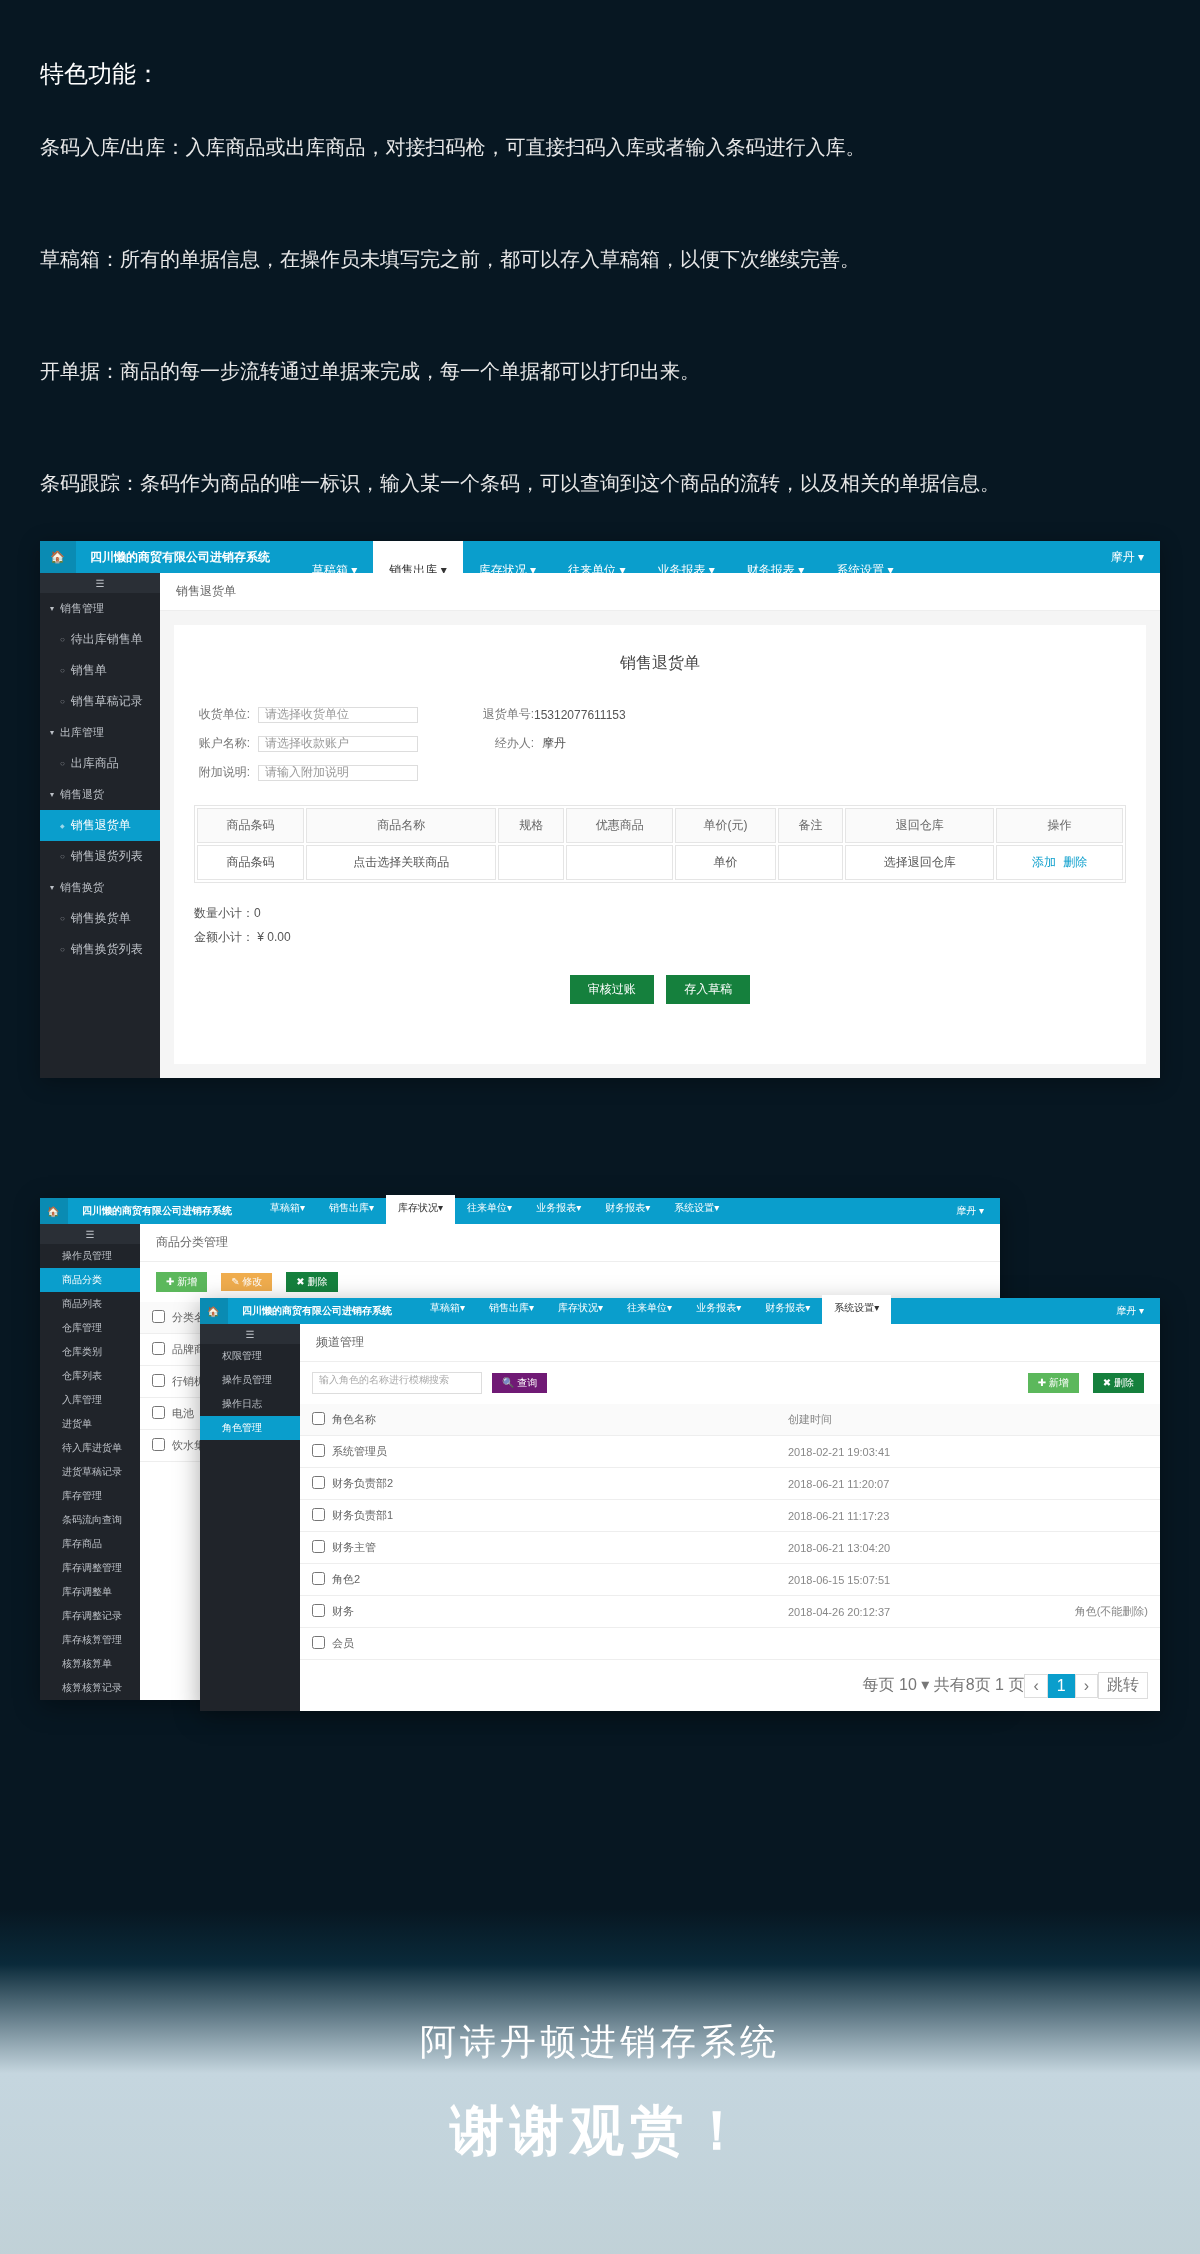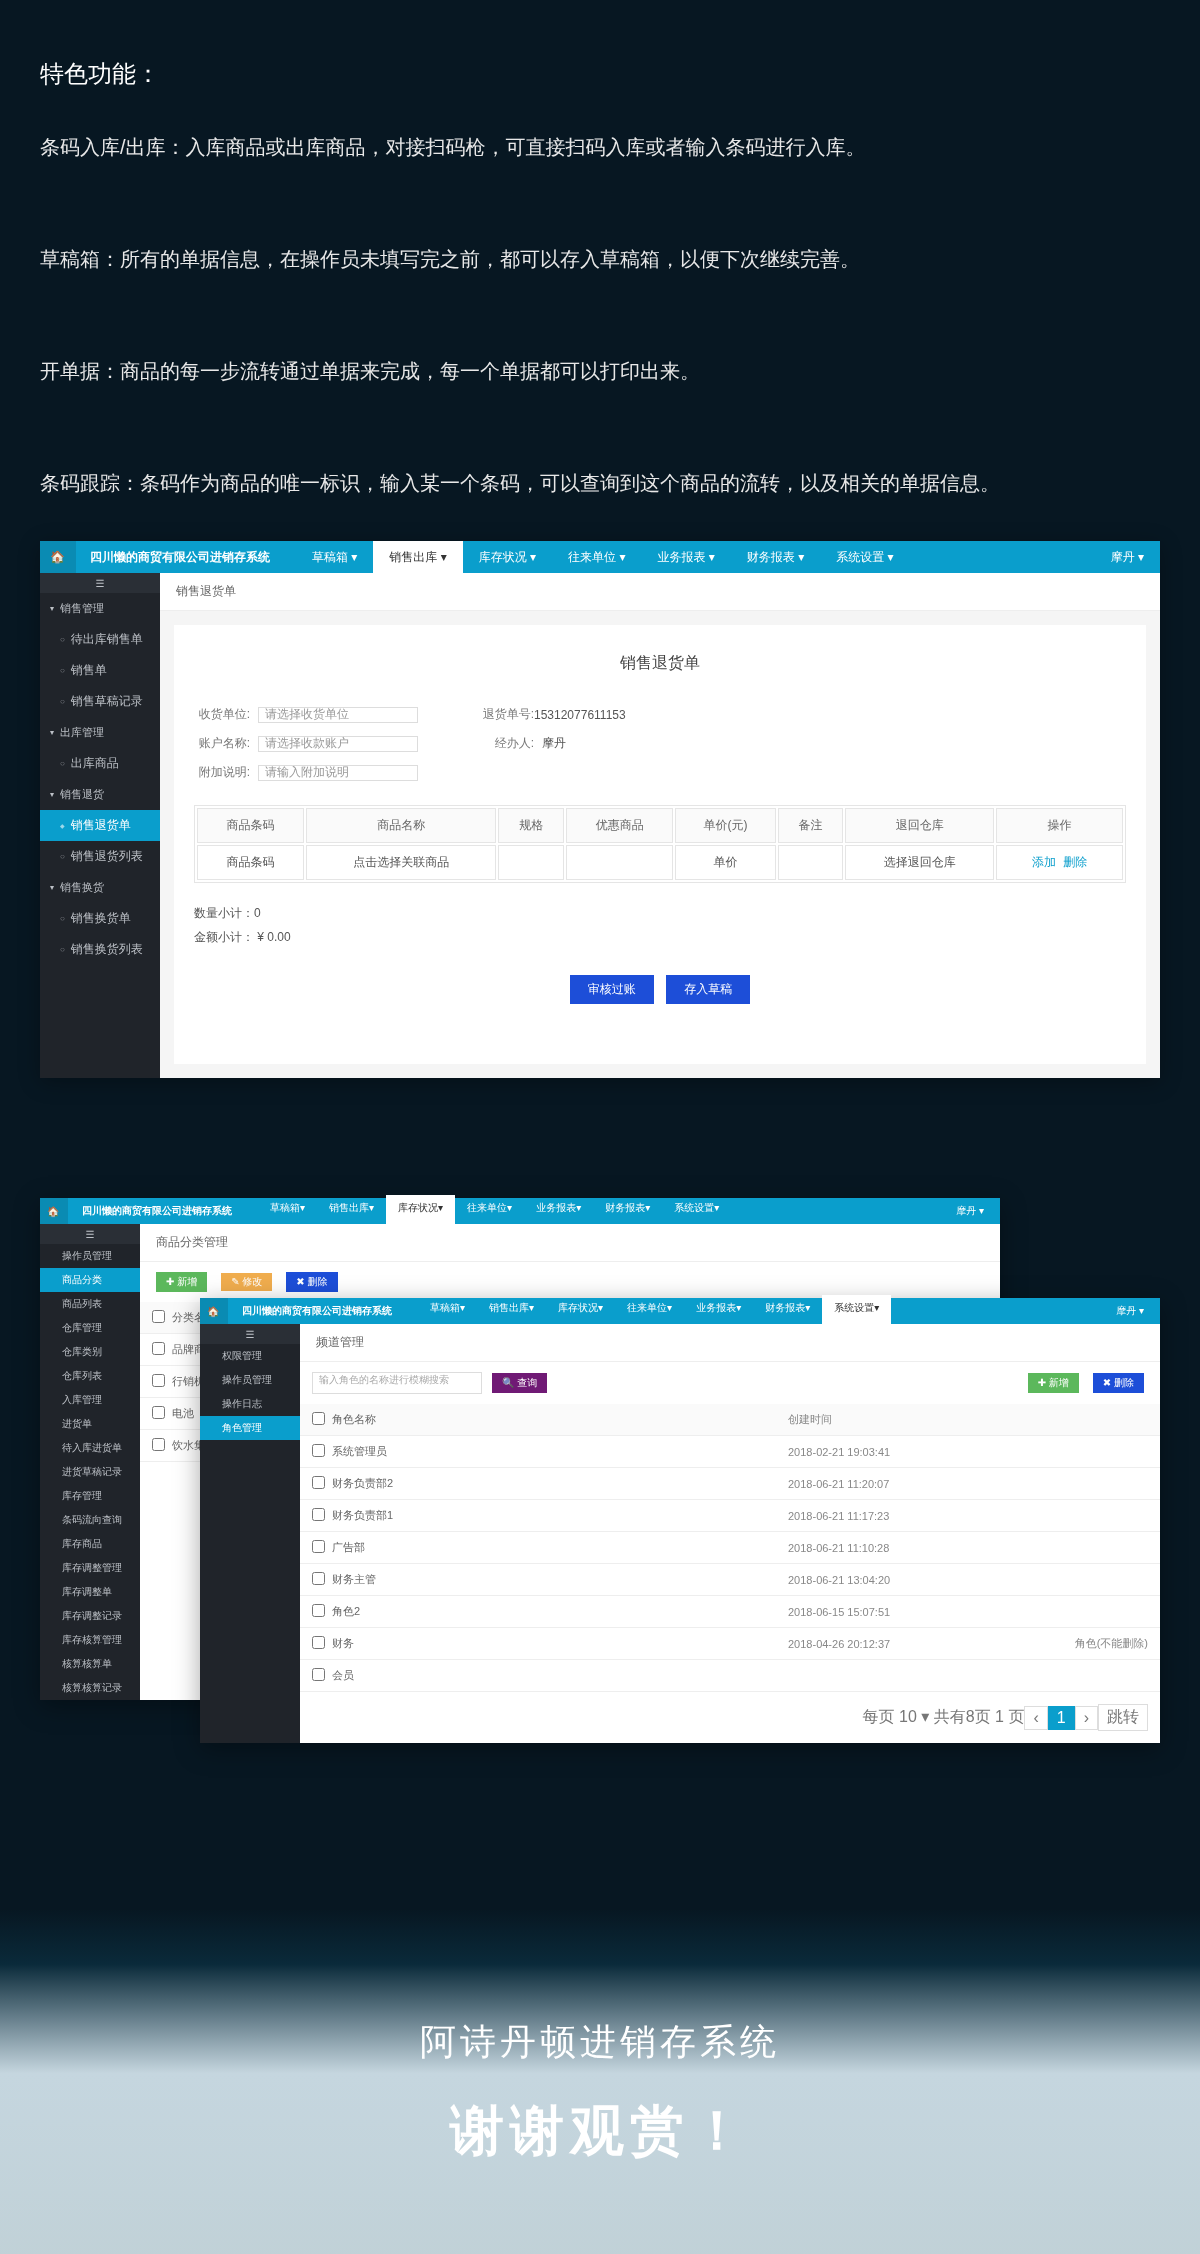--- a/index.html
+++ b/index.html
@@ -5,21 +5,21 @@
 *{margin:0;padding:0;box-sizing:border-box;font-family:"Microsoft YaHei",sans-serif}
 body{background:#fff}
 .page{width:1200px;margin:0 auto;background:linear-gradient(to bottom,#071722 0%,#071722 70%,#0a2a3a 72%,#c5d6df 76%,#bccccf 90%,#c5d6df 100%);padding:40px 40px 0}
 .intro{color:#e8e8e8;font-size:20px;line-height:2.8;padding-bottom:30px}
 .intro h3{font-size:24px;font-weight:400;margin-bottom:12px;color:#fff}
 .shot{background:#fff;margin:0 auto 120px;width:1120px;position:relative;box-shadow:0 4px 20px rgba(0,0,0,.3)}
 .topbar{background:#0a9ecc;height:32px;display:flex;align-items:center;color:#fff;font-size:12px}
 .topbar .home{background:#0a8bb3;width:36px;height:32px;display:flex;align-items:center;justify-content:center}
 .topbar .title{padding:0 14px;font-weight:bold}
 .topbar .navtabs{display:flex;height:32px;margin-left:12px}
-.topbar .navtabs span{padding:0 16px;line-height:32px;cursor:pointer}
+.topbar .navtabs span{padding:13px 16px;line-height:32px;cursor:pointer}
 .topbar .navtabs span.active{background:#fff;color:#333}
 .topbar .user{margin-left:auto;padding:0 16px}
 .app{display:flex;min-height:480px}
 .sidebar{width:120px;background:#20242a;color:#bcc0c6;font-size:12px}
 .sidebar .collapse{height:20px;background:#2a2f36;display:flex;align-items:center;justify-content:center;font-size:10px}
 .sidebar .grp-h{padding:8px 10px;font-size:11px;display:flex;align-items:center;gap:6px}
 .sidebar .grp-h.dot::before{content:"▾";font-size:8px}
 .sidebar .item{padding:7px 10px 7px 20px;display:flex;align-items:center;gap:6px;cursor:pointer}
 .sidebar .item::before{content:"○";font-size:8px;opacity:.6}
 .sidebar .item.arrow::before{content:"◆";font-size:6px}
@@ -33,21 +33,21 @@
 .formrow label{width:56px;text-align:right;color:#777}
 .formrow .inp{border:1px solid #ddd;height:16px;width:160px;padding:0 6px;color:#999;display:flex;align-items:center}
 .formrow .static{color:#555}
 .tbl{width:100%;border:1px solid #e5e5e5;margin-top:18px;font-size:12px;color:#555}
 .tbl th,.tbl td{border:1px solid #e5e5e5;padding:8px 6px;text-align:center}
 .tbl th{background:#fafafa;font-weight:400;color:#666}
 .tbl a{color:#0a9ecc;text-decoration:none;margin:0 2px}
 .totals{font-size:12px;color:#555;padding:18px 0 8px;line-height:2}
 .btns{text-align:center;padding-top:18px}
 .btn{display:inline-block;padding:6px 18px;font-size:12px;color:#fff;border:none;cursor:pointer;margin:0 4px}
-.btn.red{background:#1d4ed8}
+.btn.red{background:#15803d}
 .btn.green{background:#5cb85c}
 .btn.orange{background:#f0ad4e}
 .btn.blue{background:#701a75}
 
 .multi{position:relative;height:620px;margin-top:120px}
 .shot2{position:absolute;background:#fff;box-shadow:0 6px 24px rgba(0,0,0,.35)}
 .shot2.a{left:0;top:0;width:960px}
 .shot2.b{left:160px;top:100px;width:960px}
 .shot2 .topbar{height:26px;font-size:10px}
 .shot2 .topbar .home{width:28px;height:26px}
@@ -309,26 +309,20 @@
                 <span style="width:220px"></span>
               </div>
               <div class="tblrow">
                 <span class="cb"><input type="checkbox" style=""></span>
                 <span class="nm">财务负责部1</span>
                 <span class="dt">2018-06-21 11:17:23</span>
                 <span style="width:220px"></span>
               </div>
               <div class="tblrow">
                 <span class="cb"><input type="checkbox" style=""></span>
-                <span class="nm">广告部</span>
-                <span class="dt">2018-06-21 11:10:28</span>
-                <span style="width:220px"></span>
-              </div>
-              <div class="tblrow">
-                <span class="cb"><input type="checkbox" style=""></span>
                 <span class="nm">财务主管</span>
                 <span class="dt">2018-06-21 13:04:20</span>
                 <span style="width:220px"></span>
               </div>
               <div class="tblrow">
                 <span class="cb"><input type="checkbox" style=""></span>
                 <span class="nm">角色2</span>
                 <span class="dt">2018-06-15 15:07:51</span>
                 <span style="width:220px"></span>
               </div>

